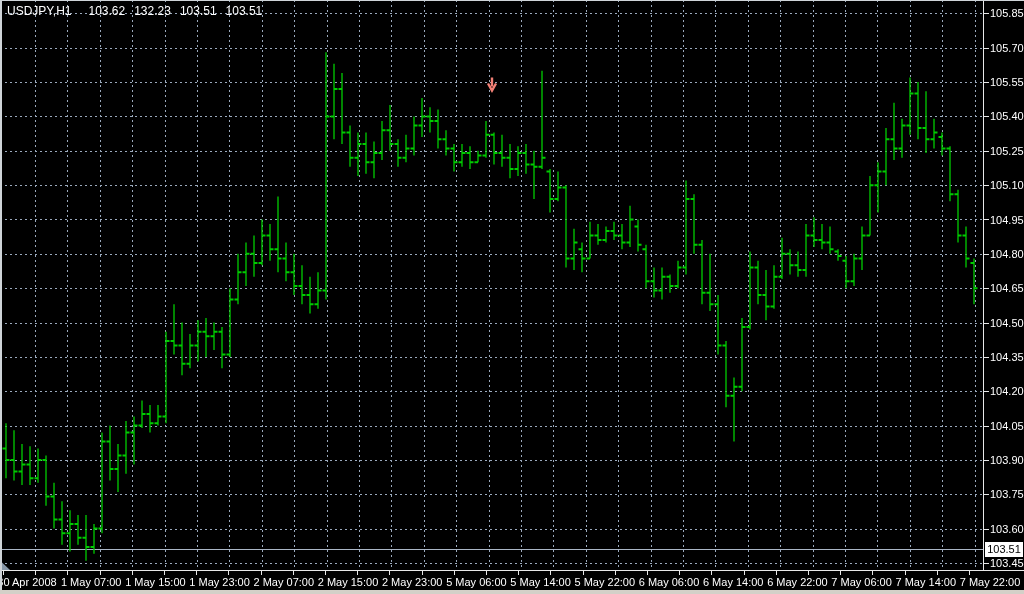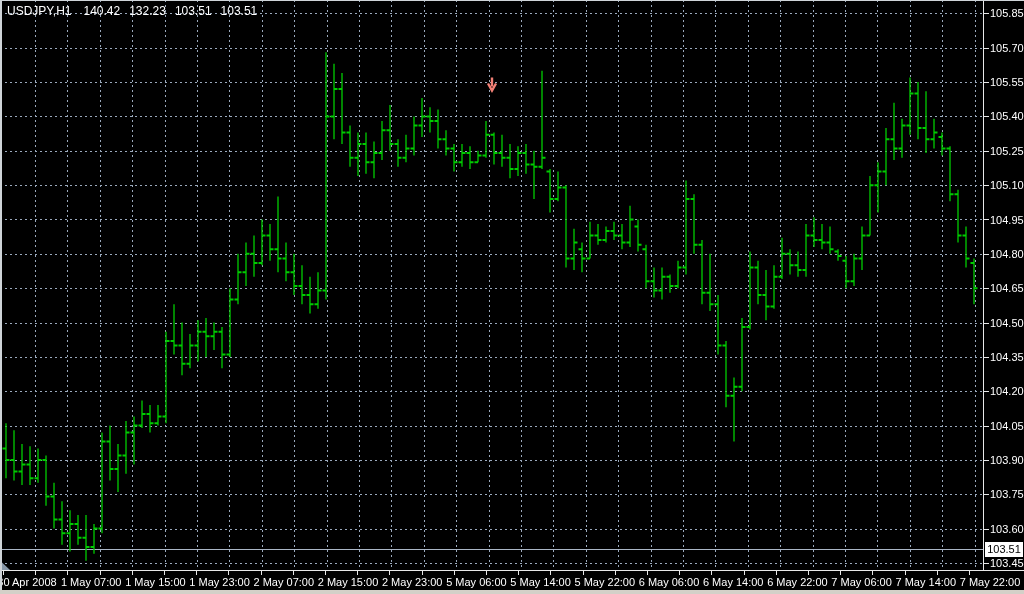--- a/index.html
+++ b/index.html
@@ -7,21 +7,21 @@
     position:relative;width:1024px;height:594px;background:#000;overflow:hidden;
     font-family:"Liberation Sans",sans-serif;
   }
   #edge-top{position:absolute;left:0;top:0;width:1024px;height:1px;background:#cfd4d8;}
   #edge-left{position:absolute;left:0;top:0;width:2px;height:594px;background:#cfd4d8;}
   #status-strip{position:absolute;left:0;top:590px;width:1024px;height:4px;background:#d4d0c8;}
   #chart-title{
     position:absolute;left:7px;top:5px;color:#ffffff;font-size:12px;line-height:12px;
     display:flex;gap:9px;white-space:pre;z-index:5;
   }
-  #chart-title .sym{margin-right:3px;}
+  #chart-title .sym{margin-right:8px;}
   #price-box{
     position:absolute;left:985px;width:38px;height:15px;background:#ffffff;color:#000000;
     font-size:11px;line-height:15px;text-align:center;z-index:6;
   }
   svg{position:absolute;left:0;top:0;}
   text{font-family:"Liberation Sans",sans-serif;}
 </style>
 </head>
 <body>
 
@@ -177,21 +177,21 @@
           <path d="M492 77.52000000000027L492 86.52000000000027M488 83.52000000000027L492 90.52000000000027L496 83.52000000000027" stroke="#f28076" stroke-width="2.4" fill="none"></path>
         </g>
         <g>
           <polygon points="2,562.5 2,570 10,570" fill="#8898a8"></polygon>
         </g>
       </svg>
     </div>
 
   <div id="chart-title">
     <span class="sym">USDJPY,H1</span>
-    <span>140.42</span>
+    <span>103.62</span>
     <span>132.23</span>
     <span>103.51</span>
     <span>103.51</span>
   </div>
 
   <div id="price-box" style="top: 541.76px;">103.51</div>
 
   <div id="edge-top"></div>
   <div id="edge-left"></div>
   <div id="status-strip"></div>

